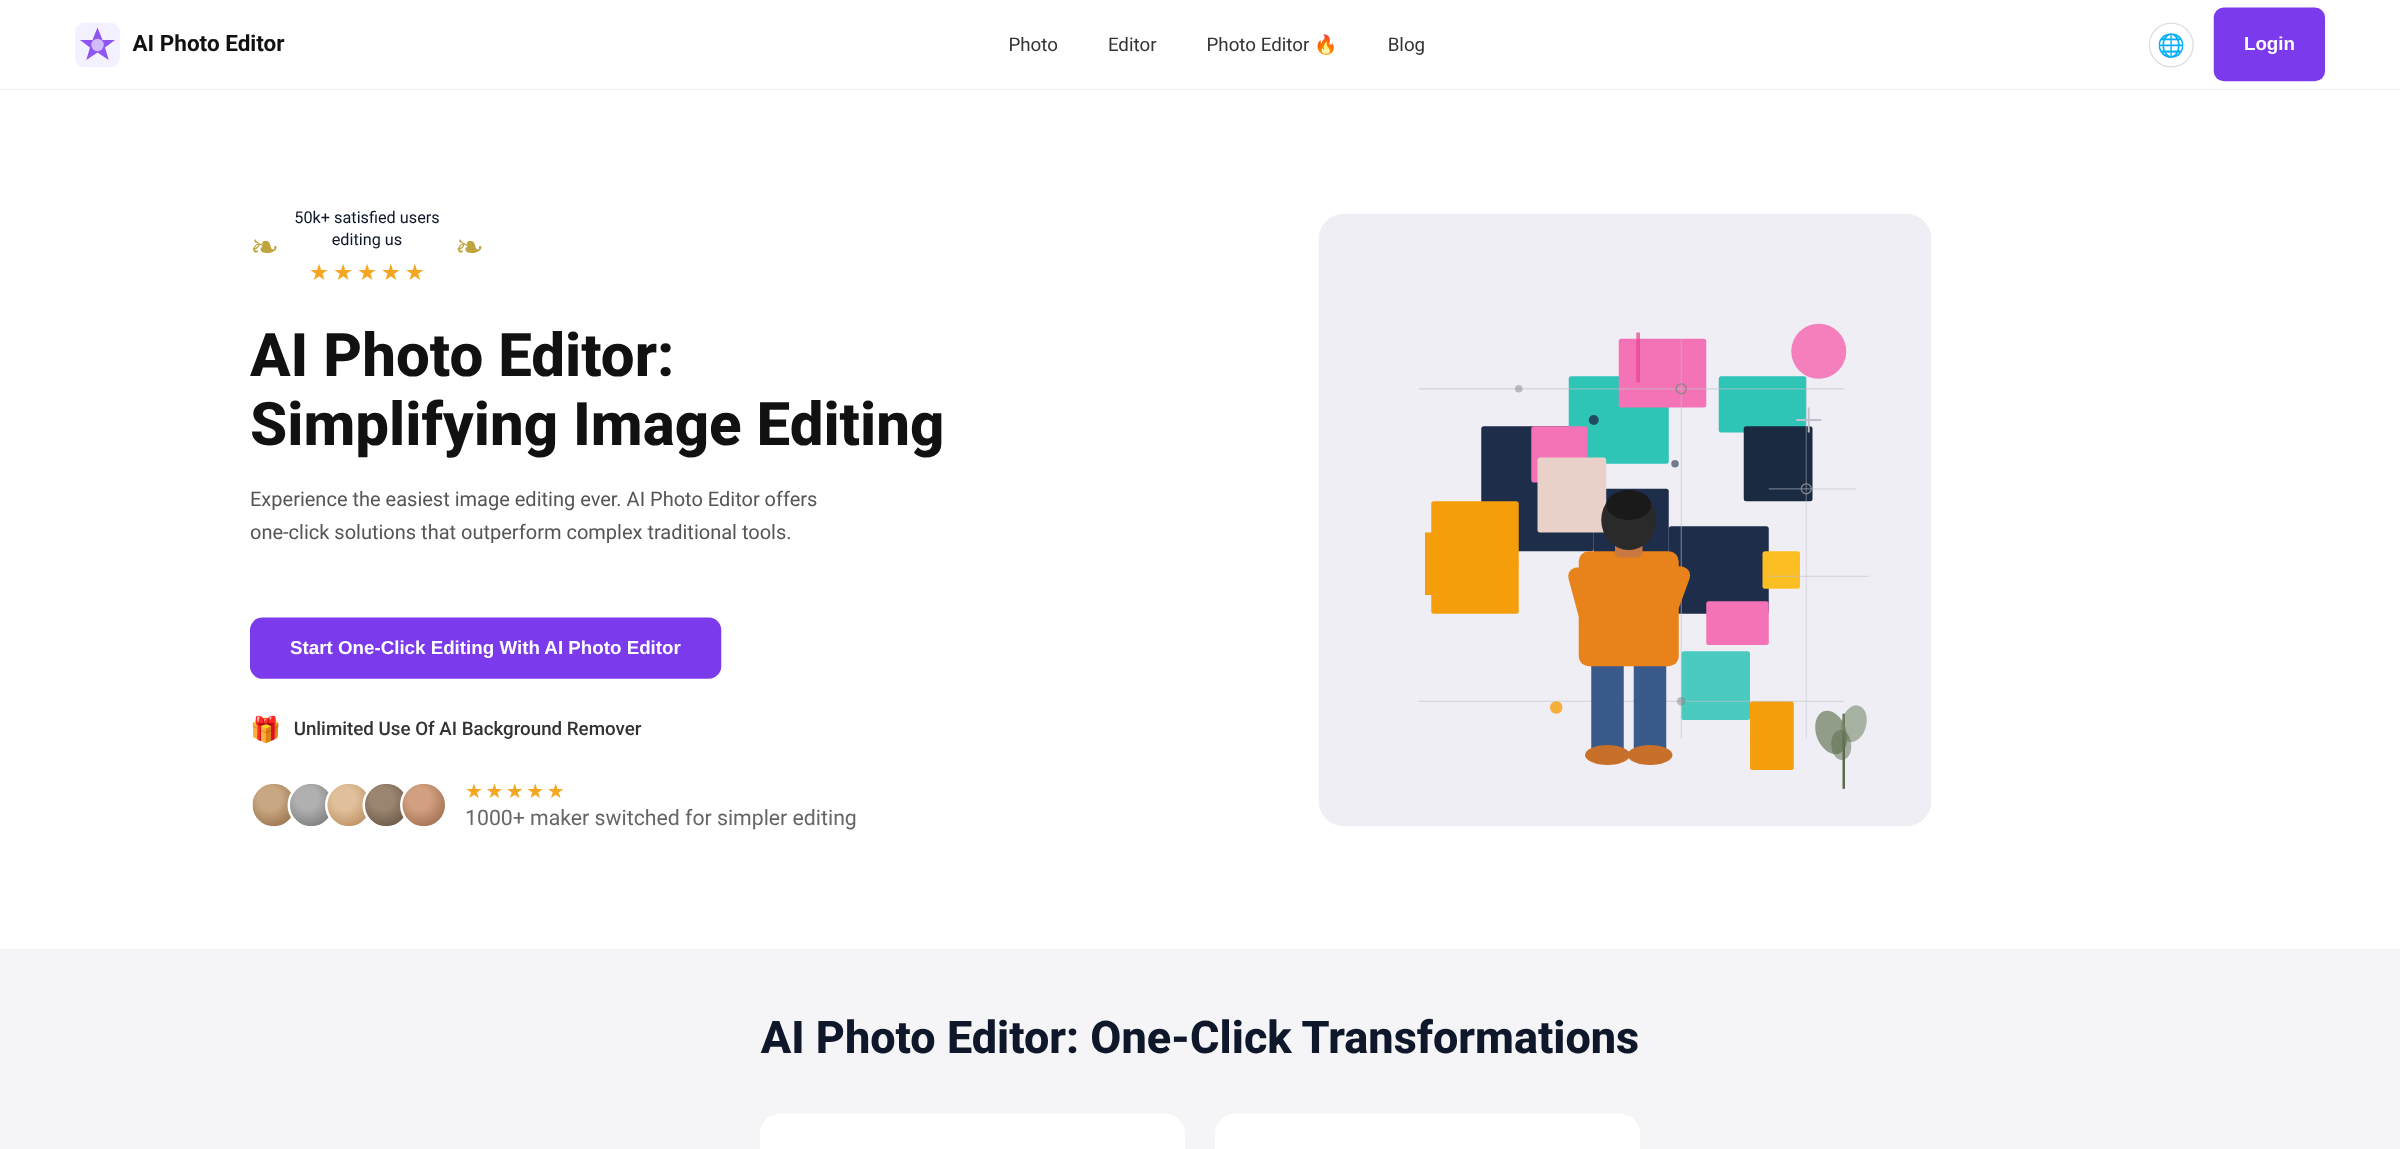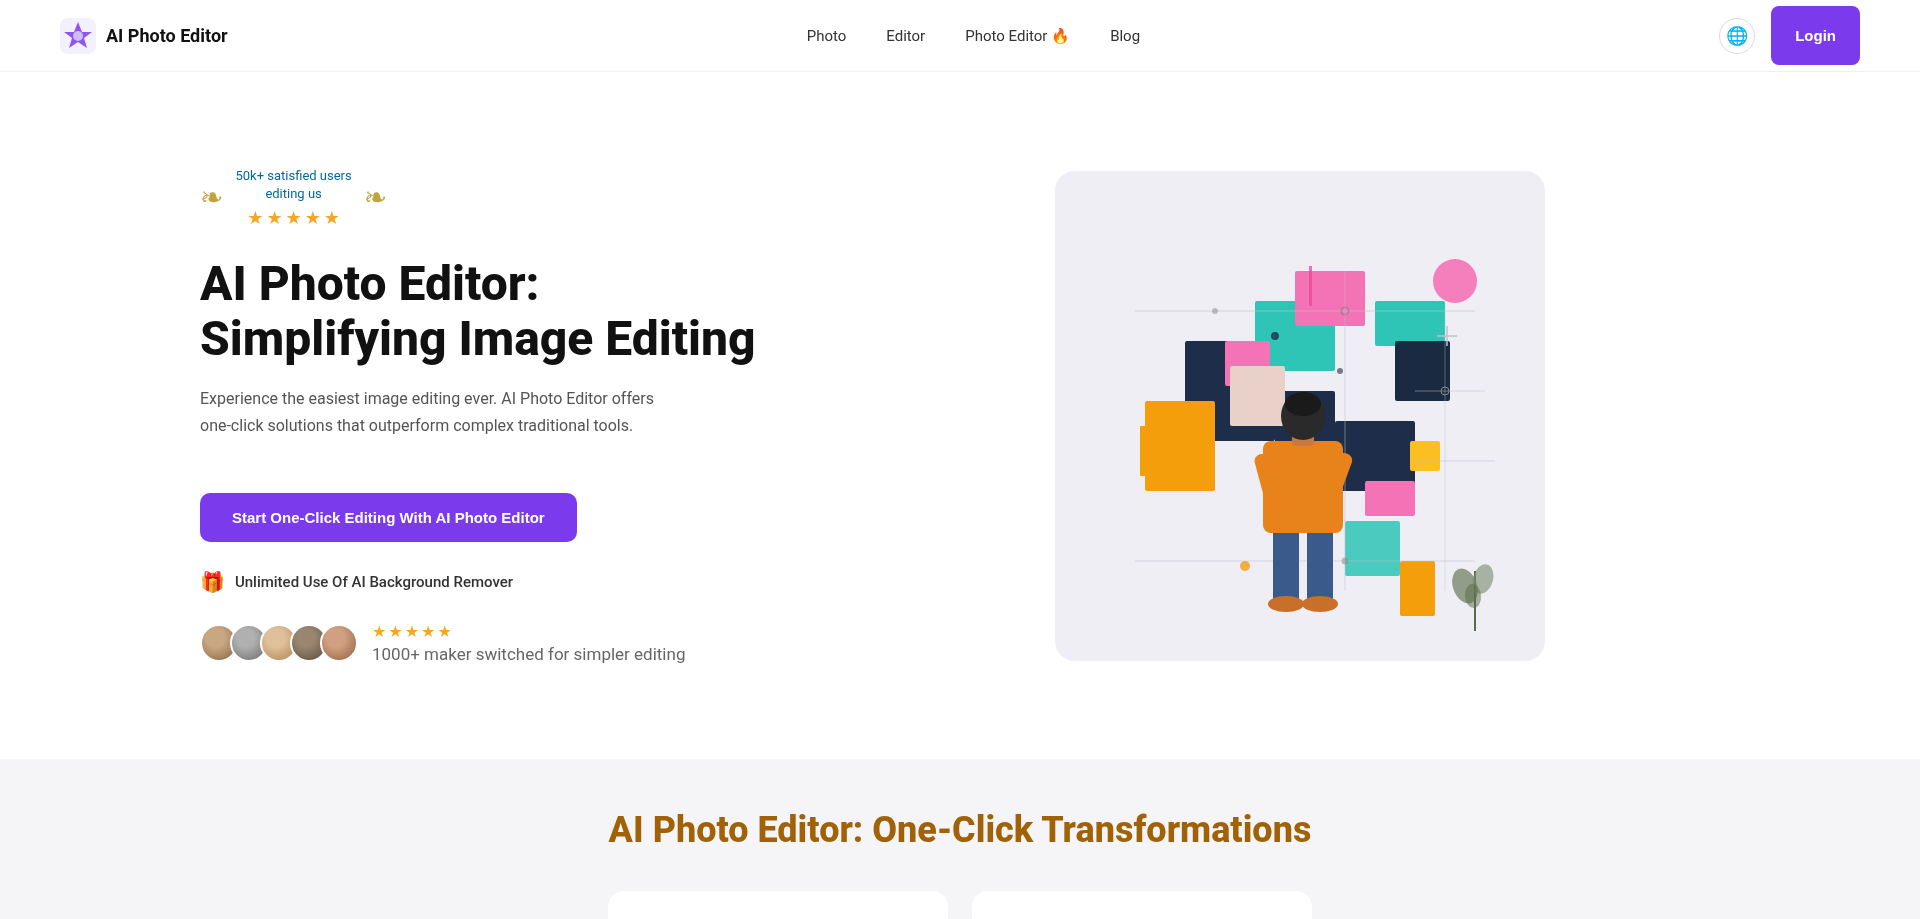--- a/index.html
+++ b/index.html
@@ -101,21 +101,21 @@
       color: #bfa53e;
       font-size: 28px;
     }
     .badge-text-block {
       display: flex;
       flex-direction: column;
       align-items: center;
     }
     .badge-text {
       font-size: 13px;
-      color: #0369a1;
+      color: #0f172a;
       text-align: center;
       line-height: 1.4;
     }
     .stars-row {
       display: flex;
       gap: 3px;
       margin-top: 4px;
     }
     .star { color: #f5a623; font-size: 18px; }
     .hero-title {
@@ -210,21 +210,21 @@
 
     
     .bottom-section {
       background: #f5f5f7;
       padding: 50px 60px 40px;
       text-align: center;
     }
     .bottom-title {
       font-size: 36px;
       font-weight: 800;
-      color: #a16207;
+      color: #0f172a;
       margin-bottom: 40px;
     }
     .cards-row {
       display: flex;
       gap: 24px;
       justify-content: center;
     }
     .feature-card {
       background: #fff;
       border-radius: 16px;

